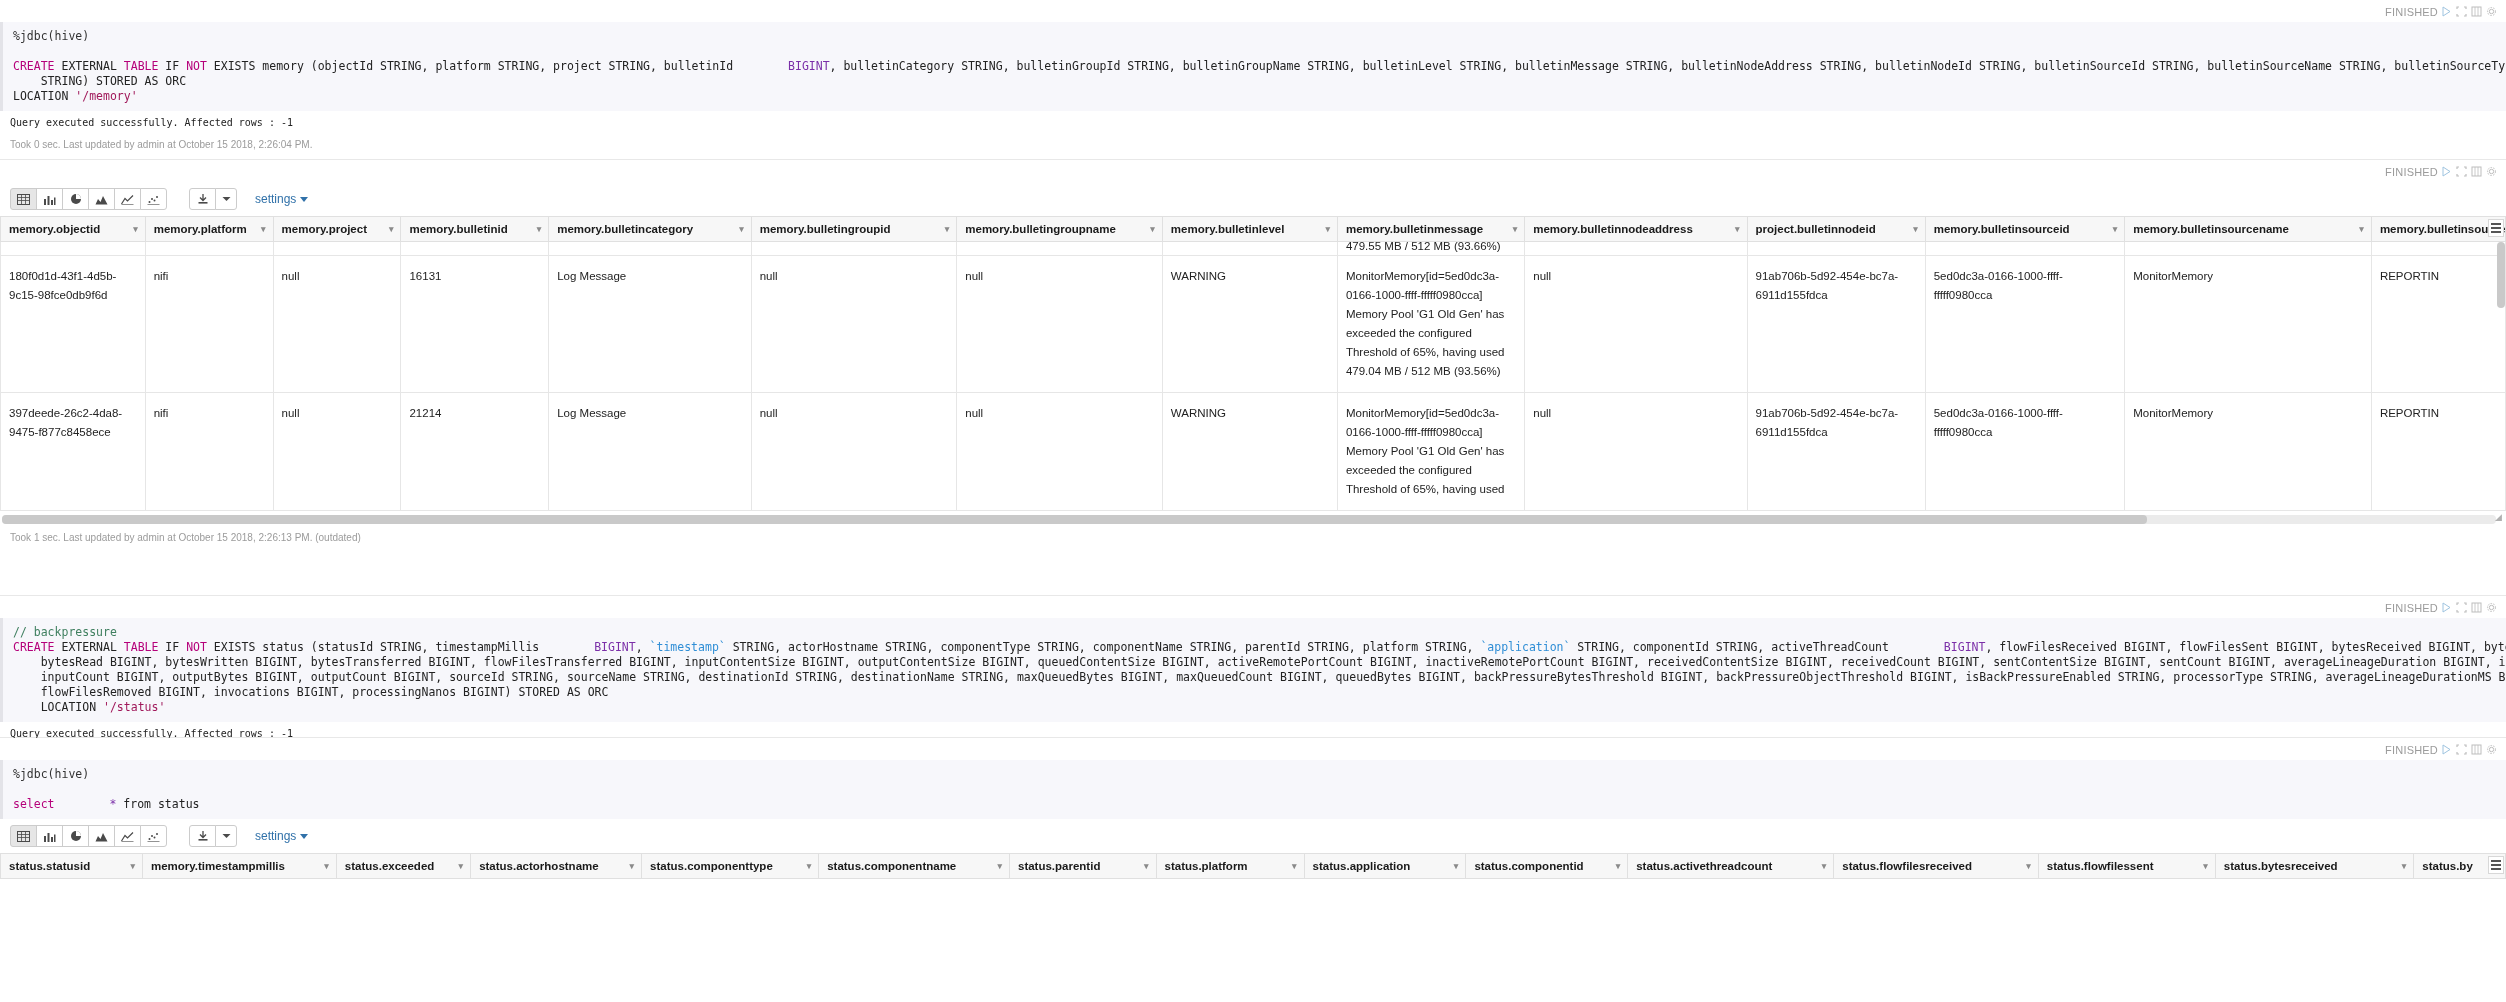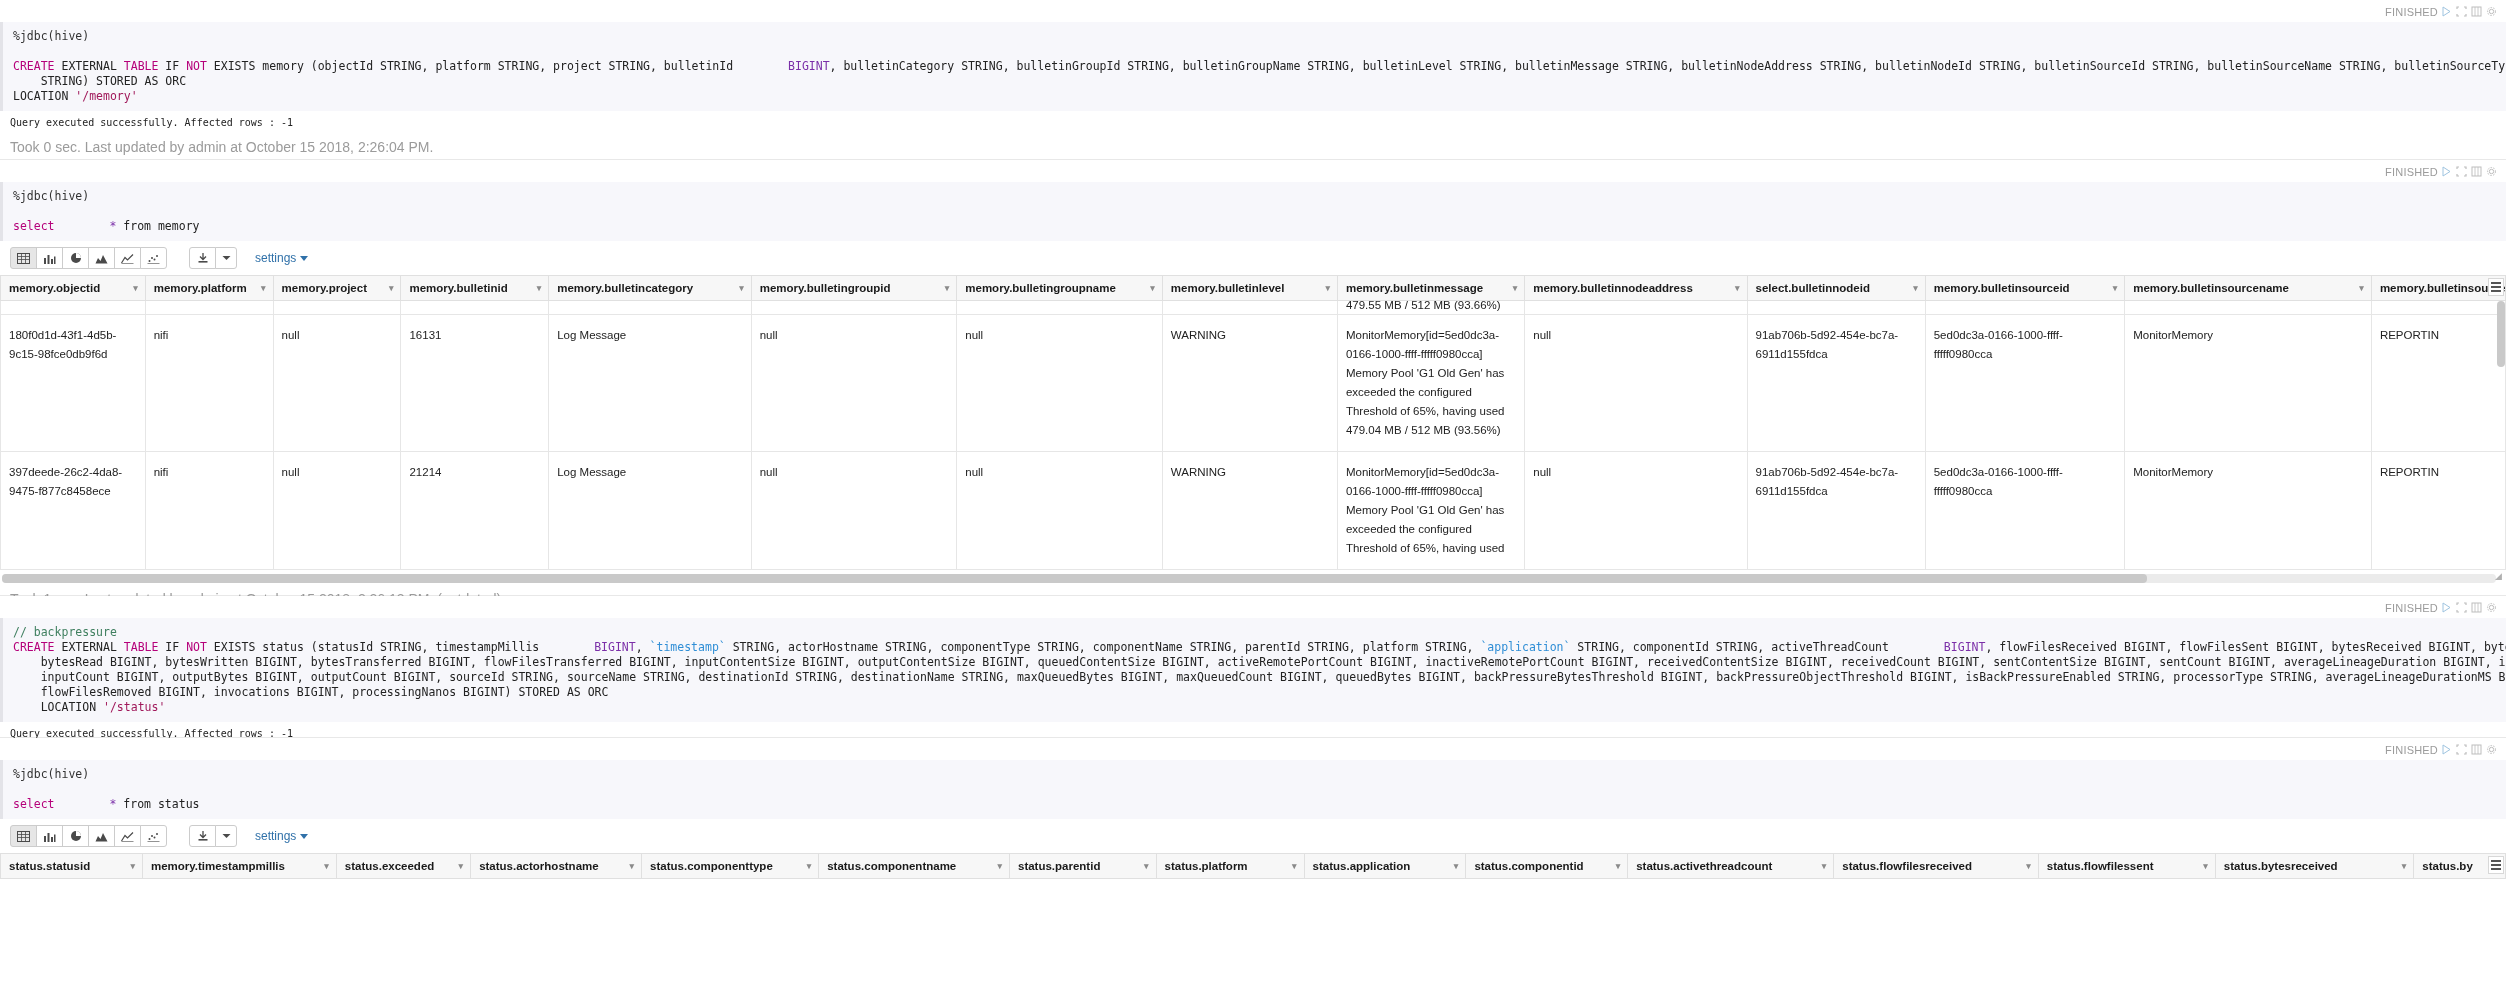--- a/index.html
+++ b/index.html
@@ -58,21 +58,21 @@
   .bt   { color: #2f8ed6; text-align: right; }
   .blank-line { display:block; height:15px; }
   .out-text {
     font-family: "DejaVu Sans Mono", monospace;
     font-size: 10px;
     line-height: 16px;
     color: #222;
     padding: 4px 0 2px 0;
   }
   .footnote {
-    font-size: 14px;
+    font-size: 10px;
     color: #9b9b9b;
     padding: 6px 10px 7px 10px;
     border-top: 0;
   }
 
   
   .viz-bar {
     display: flex; align-items: center;
     gap: 10px;
     padding: 6px 10px 6px 10px;
@@ -246,22 +246,20 @@
             </svg>
           </span>
         <span class="ctrl-icon">
             <svg width="11" height="11" viewBox="0 0 11 11">
               <circle cx="5.5" cy="5.5" r="2.2" fill="none" stroke="#bdbdbd" stroke-width="1"></circle>
               <circle cx="5.5" cy="5.5" r="4" fill="none" stroke="#bdbdbd" stroke-width="1" stroke-dasharray="1.6 1.3"></circle>
             </svg>
           </span>
       </div>
     </div>
-    <div class="editor"><span class="magic">%jdbc(hive)</span>
-<span class="blank-line"></span><span class="kw">select </span><span class="kw2">*</span><span> from memory</span></div>
 
     <div class="viz-bar">
       <div class="btn-group">
         <div class="vbtn active">
           <svg width="13" height="11" viewBox="0 0 13 11">
               <rect x="0.5" y="0.5" width="12" height="10" fill="none" stroke="#4a4a4a"></rect>
               <path d="M0.5 3.5 H12.5 M0.5 6.5 H12.5 M4.5 0.5 V10.5 M8.5 0.5 V10.5" stroke="#4a4a4a" stroke-width="0.8"></path>
             </svg>
         </div>
         <div class="vbtn">
@@ -338,21 +336,21 @@
             <th><span>memory.objectid</span><span class="sortcaret">▾</span></th>
             <th><span>memory.platform</span><span class="sortcaret">▾</span></th>
             <th><span>memory.project</span><span class="sortcaret">▾</span></th>
             <th><span>memory.bulletinid</span><span class="sortcaret">▾</span></th>
             <th><span>memory.bulletincategory</span><span class="sortcaret">▾</span></th>
             <th><span>memory.bulletingroupid</span><span class="sortcaret">▾</span></th>
             <th><span>memory.bulletingroupname</span><span class="sortcaret">▾</span></th>
             <th><span>memory.bulletinlevel</span><span class="sortcaret">▾</span></th>
             <th><span>memory.bulletinmessage</span><span class="sortcaret">▾</span></th>
             <th><span>memory.bulletinnodeaddress</span><span class="sortcaret">▾</span></th>
-            <th><span>select.bulletinnodeid</span><span class="sortcaret">▾</span></th>
+            <th><span>project.bulletinnodeid</span><span class="sortcaret">▾</span></th>
             <th><span>memory.bulletinsourceid</span><span class="sortcaret">▾</span></th>
             <th><span>memory.bulletinsourcename</span><span class="sortcaret">▾</span></th>
             <th><span>memory.bulletinsourcetype</span></th>
           </tr>
         </thead>
         <tbody>
           <tr class="cut-row">
             <td></td>
             <td></td>
             <td></td>

